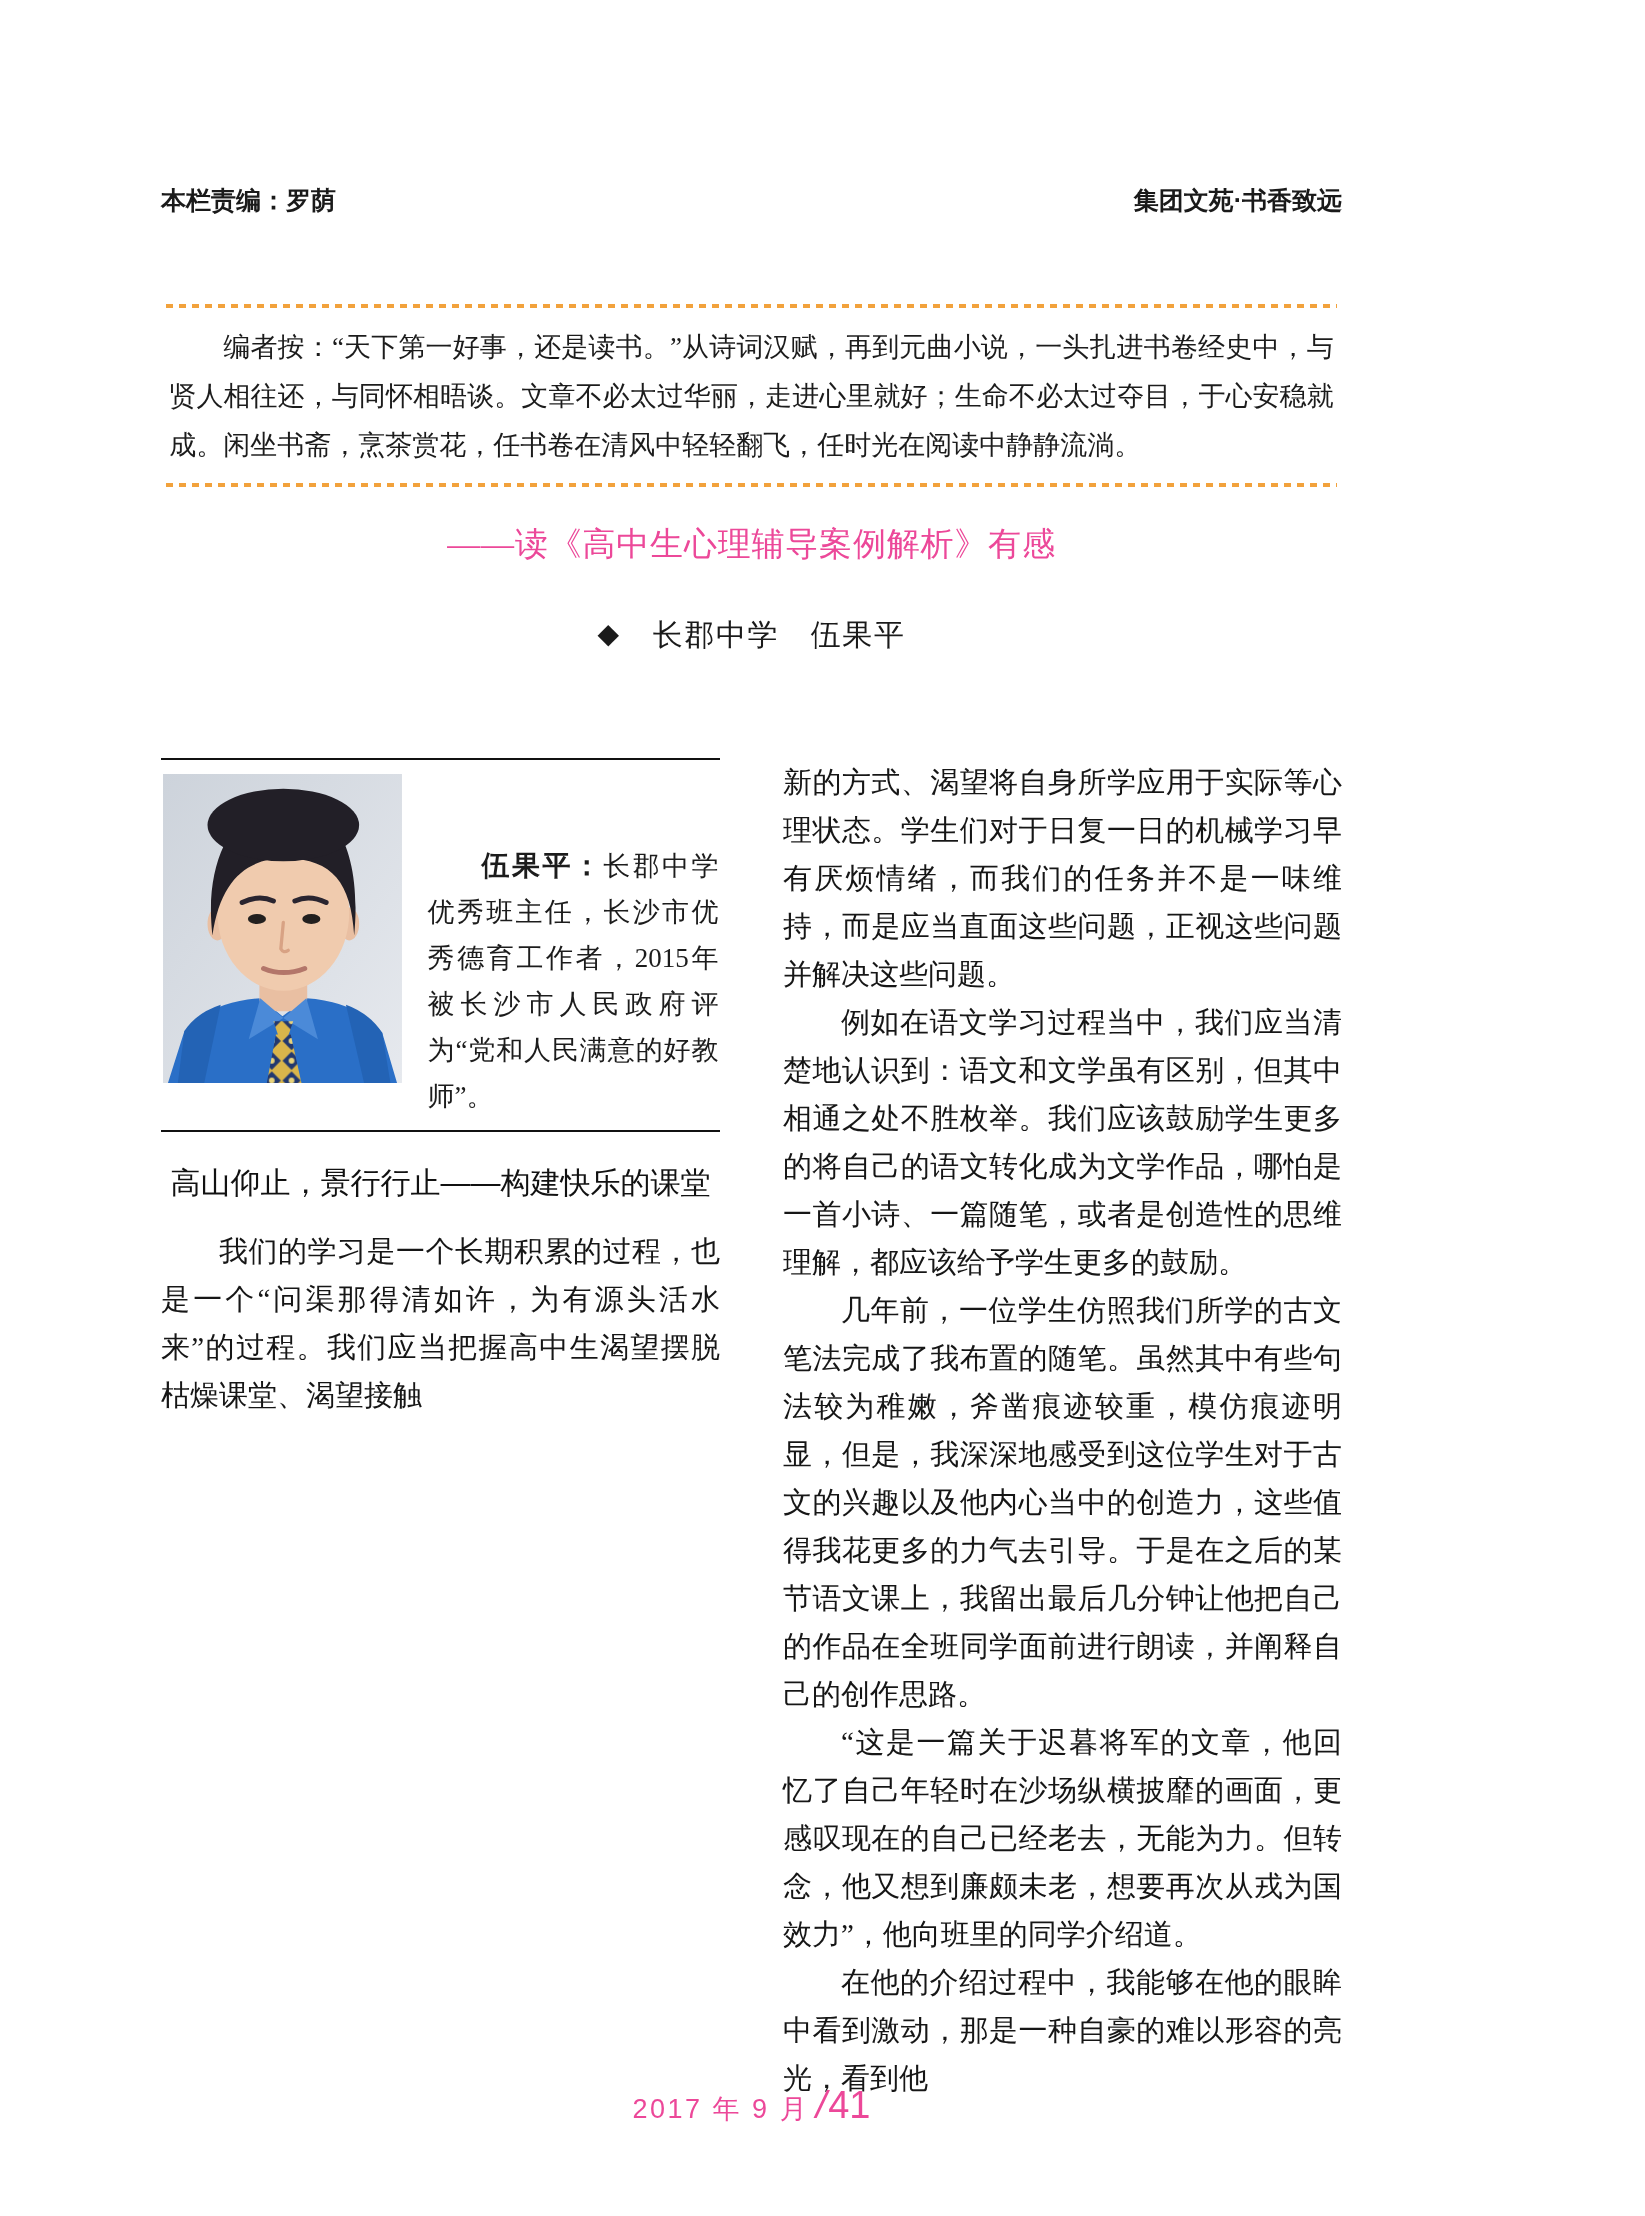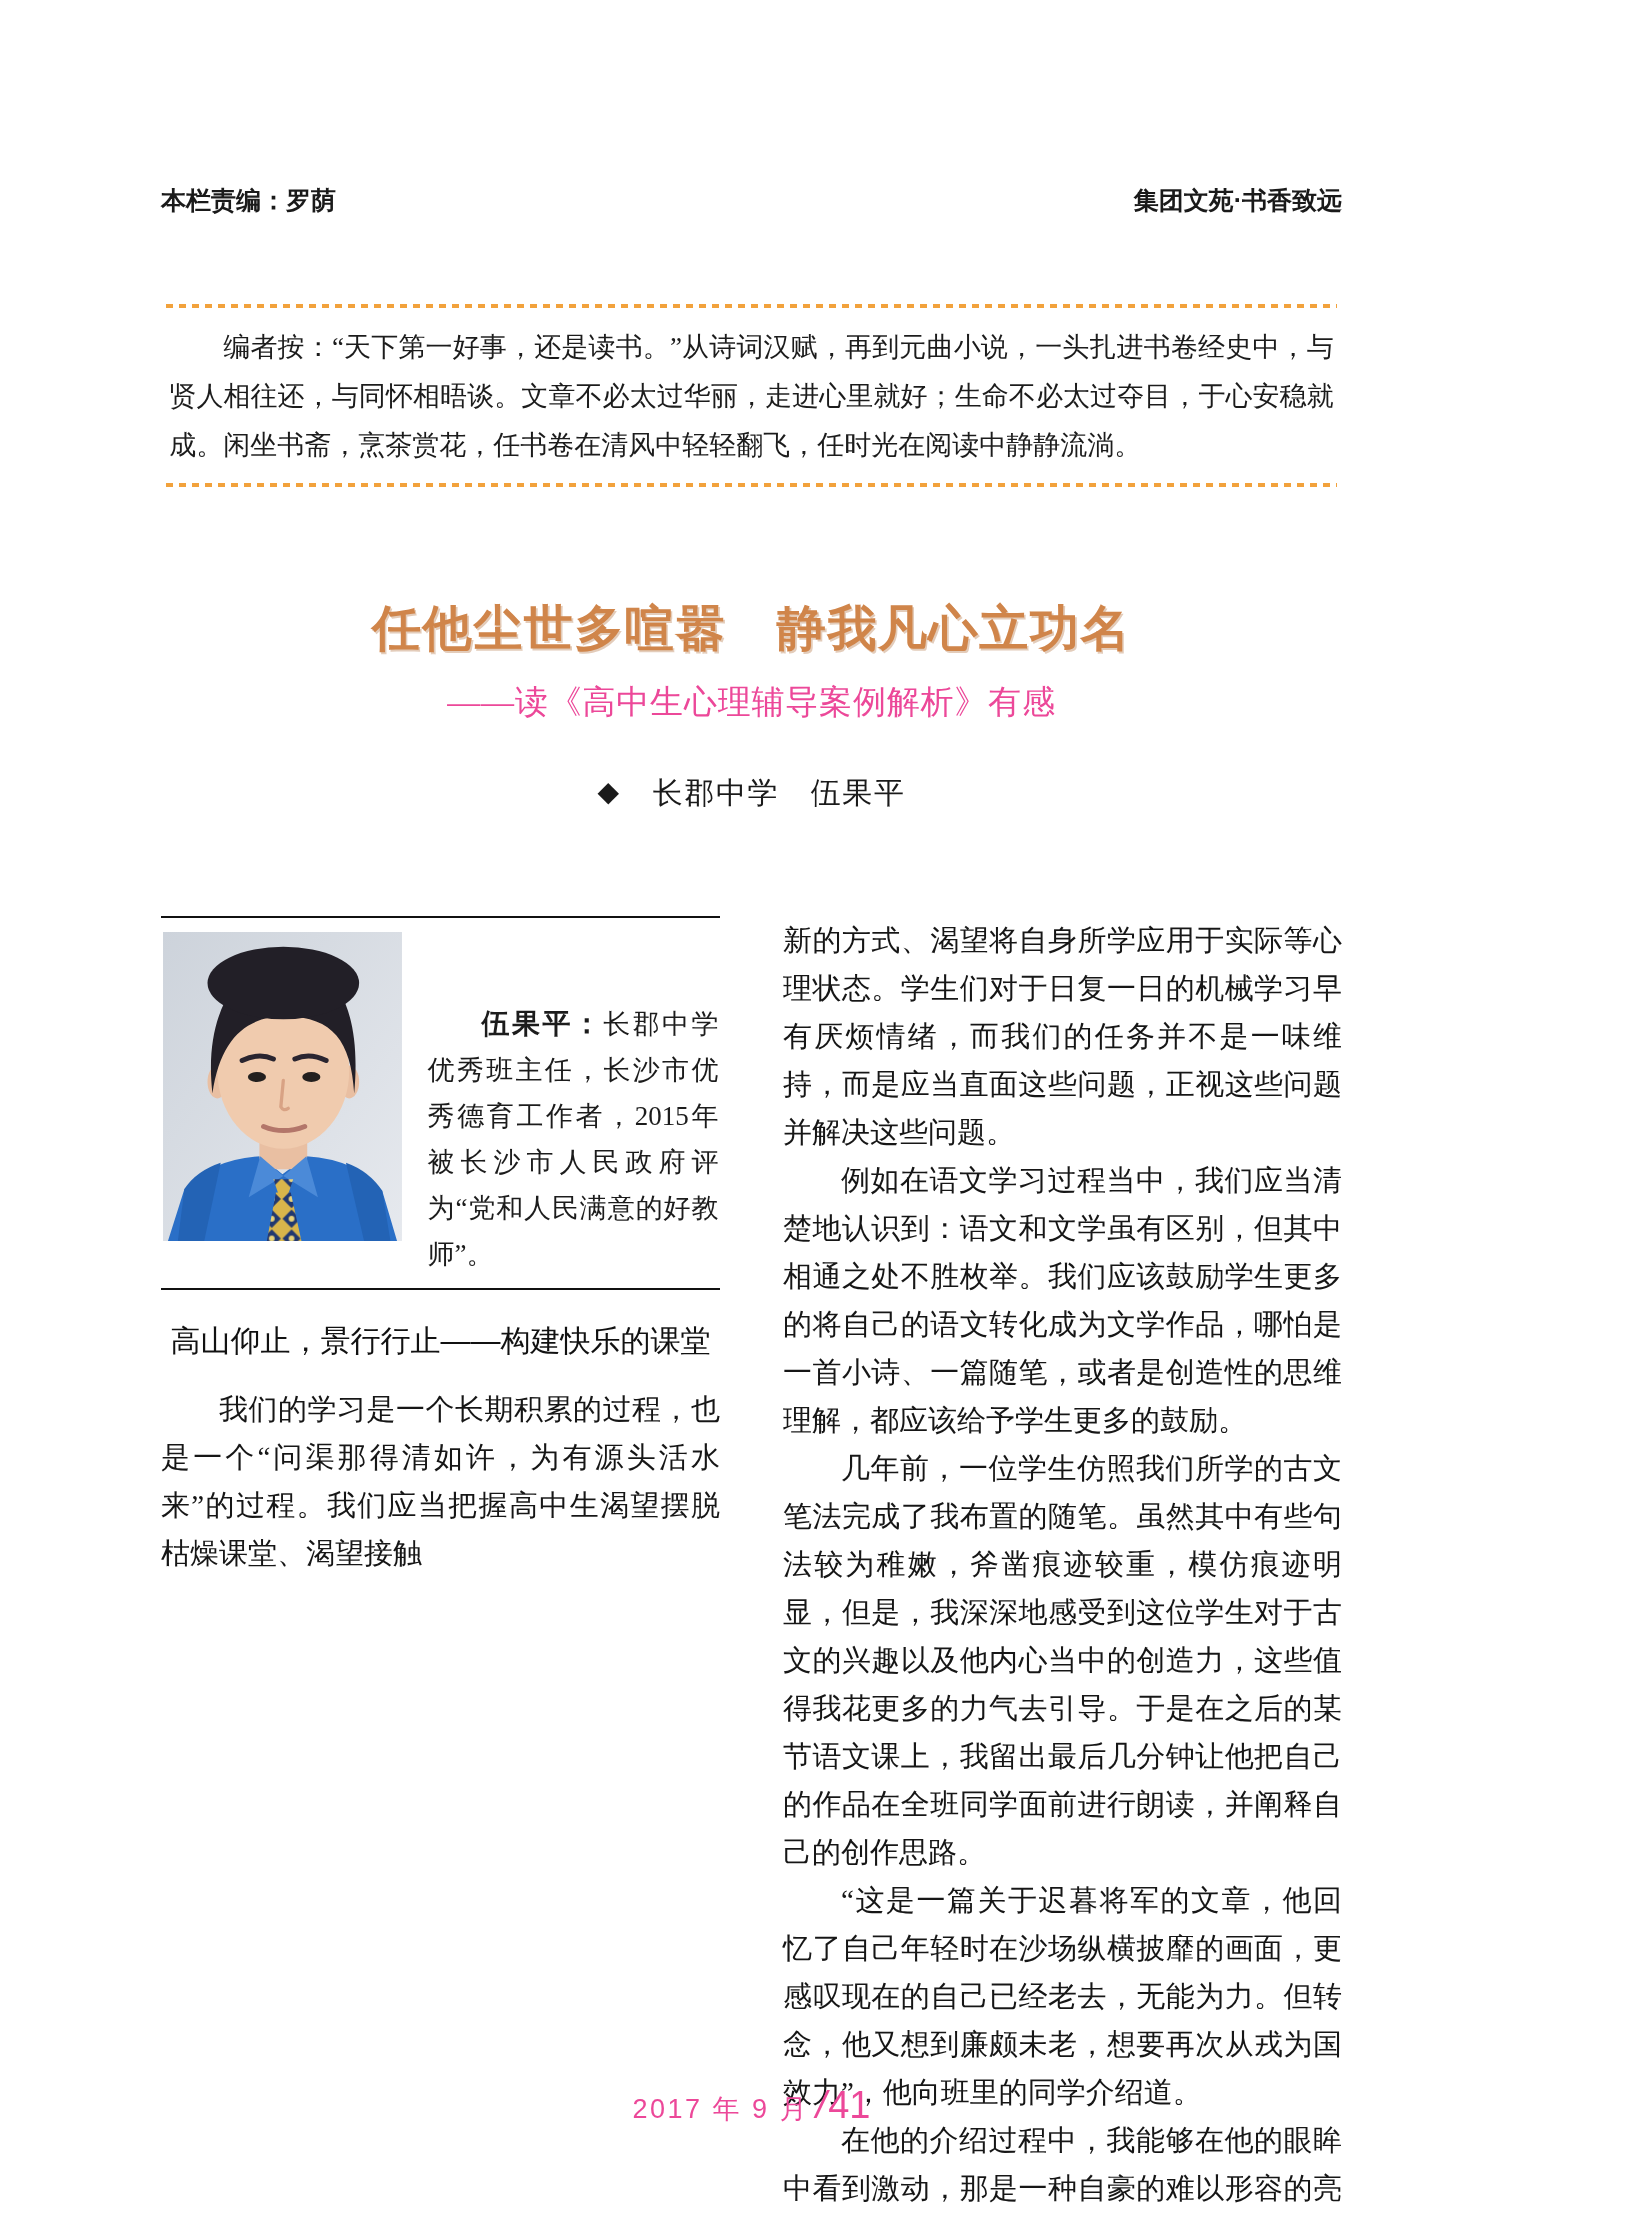--- a/index.html
+++ b/index.html
@@ -107,21 +107,20 @@
       <span>集团文苑·书香致远</span>
     </div>
 
     <div class="editor-note">
       <div class="dotted-rule"></div>
       <p class="note-text">编者按：“天下第一好事，还是读书。”从诗词汉赋，再到元曲小说，一头扎进书卷经史中，与贤人相往还，与同怀相晤谈。文章不必太过华丽，走进心里就好；生命不必太过夺目，于心安稳就成。闲坐书斋，烹茶赏花，任书卷在清风中轻轻翻飞，任时光在阅读中静静流淌。</p>
       <div class="dotted-rule"></div>
     </div>
 
     <div class="title-block">
-      <div class="main-title">任他尘世多喧嚣　静我凡心立功名</div>
       <div class="sub-title">——读《高中生心理辅导案例解析》有感</div>
       <div class="author-line">
         <span class="diamond">◆</span>
         <span>长郡中学　伍果平</span>
       </div>
     </div>
 
     <div class="columns">
 
       <div class="col col-left">

